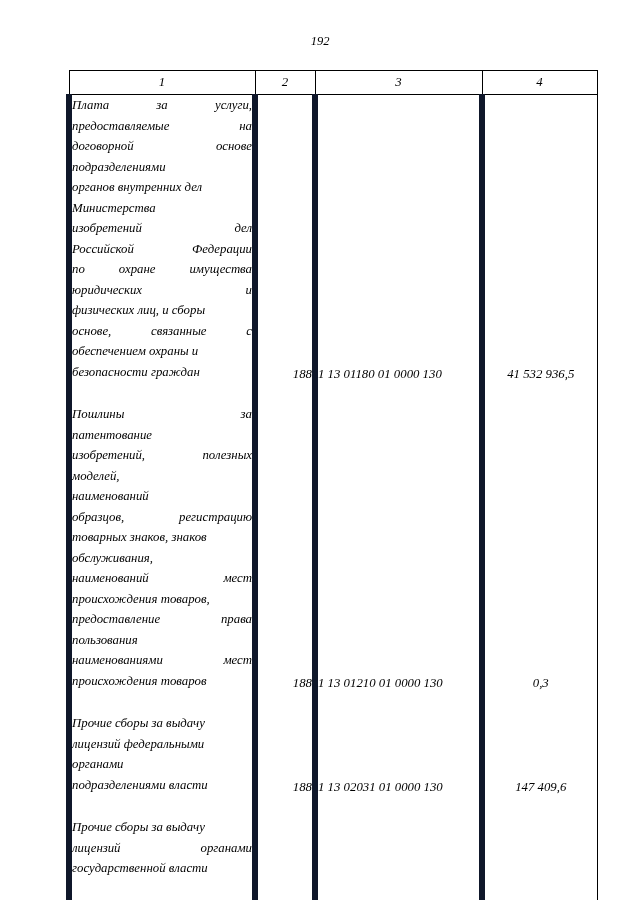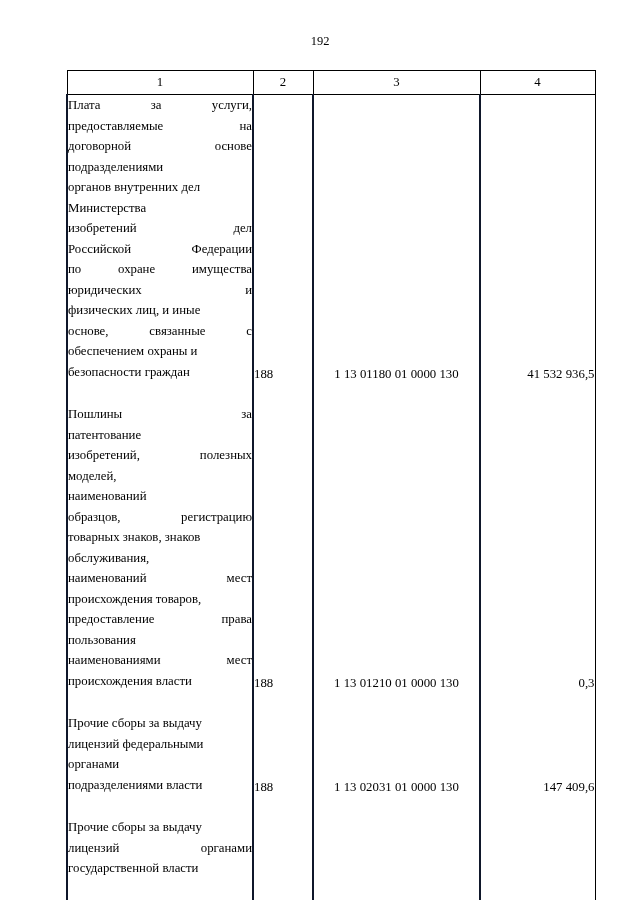--- a/index.html
+++ b/index.html
@@ -13,20 +13,21 @@
     font-family: "Liberation Serif", serif;
     color: #000000;
     position: relative;
     overflow: hidden;
   }
   .page {
     width: 592px;
     height: 900px;
     position: relative;
     box-sizing: border-box;
+    font-style: italic;
   }
   .page-number {
     position: absolute;
     top: 34px;
     left: 0;
     width: 640px;
     text-align: center;
     font-size: 12.5px;
     font-family: "Liberation Serif", serif;
   }
@@ -48,45 +49,45 @@
   table.doc-table thead th {
     border: 1px solid #000;
     text-align: center;
     font-weight: normal;
     font-size: 12.8px;
     padding: 2px 0 3px 0;
     height: 18px;
     line-height: 16px;
   }
   table.doc-table tbody td {
-    border-left: 2px solid #0f172a;
+    border-left: 6px solid #0f172a;
     border-right: 1px solid #000;
     border-top: none;
     border-bottom: none;
     vertical-align: bottom;
     padding: 0;
   }
   td.cell-desc {
     padding: 4px 6px 0 8px;
     text-align: justify;
     text-align-last: justify;
     line-height: 20.5px;
     vertical-align: top;
   }
   td.cell-code-left {
+    text-align: right;
+    padding: 0 0 0 0;
+    vertical-align: bottom;
+  }
+  td.cell-code-mid {
     text-align: left;
-    padding: 0 0 0 0;
-    vertical-align: bottom;
-  }
-  td.cell-code-mid {
+    vertical-align: bottom;
+  }
+  td.cell-amount {
     text-align: center;
-    vertical-align: bottom;
-  }
-  td.cell-amount {
-    text-align: right;
     padding-right: 12px;
     vertical-align: bottom;
   }
   .spacer-row td {
     height: 22px;
     border-left: 1px solid #000;
     border-right: 1px solid #000;
   }
   .bottom-filler td {
     border-left: 1px solid #000;
@@ -131,21 +132,21 @@
           <div class="just">Плата    за    услуги,</div>
           <div class="just">предоставляемые         на</div>
           <div class="just">договорной        основе</div>
           <div class="just-last">подразделениями</div>
           <div class="just-last">органов внутренних дел</div>
           <div class="just-last">Министерства</div>
           <div class="just">изобретений         дел</div>
           <div class="just">Российской   Федерации</div>
           <div class="just">по   охране   имущества</div>
           <div class="just">юридических            и</div>
-          <div class="just-last">физических лиц, и иные</div>
+          <div class="just-last">физических лиц, и сборы</div>
           <div class="just">основе,   связанные   с</div>
           <div class="just-last">обеспечением охраны  и</div>
           <div class="just-last">безопасности граждан</div>
         </td>
         <td class="cell-code-left">188</td>
         <td class="cell-code-mid">1 13 01180 01 0000 130</td>
         <td class="cell-amount">41 532 936,5</td>
       </tr>
 
       <tr class="spacer-row">
@@ -163,21 +164,21 @@
           <div class="just-last">моделей,</div>
           <div class="just-last">наименований</div>
           <div class="just">образцов,   регистрацию</div>
           <div class="just-last">товарных знаков, знаков</div>
           <div class="just-last">обслуживания,</div>
           <div class="just">наименований       мест</div>
           <div class="just-last">происхождения товаров,</div>
           <div class="just">предоставление     права</div>
           <div class="just-last">пользования</div>
           <div class="just">наименованиями    мест</div>
-          <div class="just-last">происхождения власти</div>
+          <div class="just-last">происхождения товаров</div>
         </td>
         <td class="cell-code-left">188</td>
         <td class="cell-code-mid">1 13 01210 01 0000 130</td>
         <td class="cell-amount">0,3</td>
       </tr>
 
       <tr class="spacer-row">
         <td></td>
         <td></td>
         <td></td>

